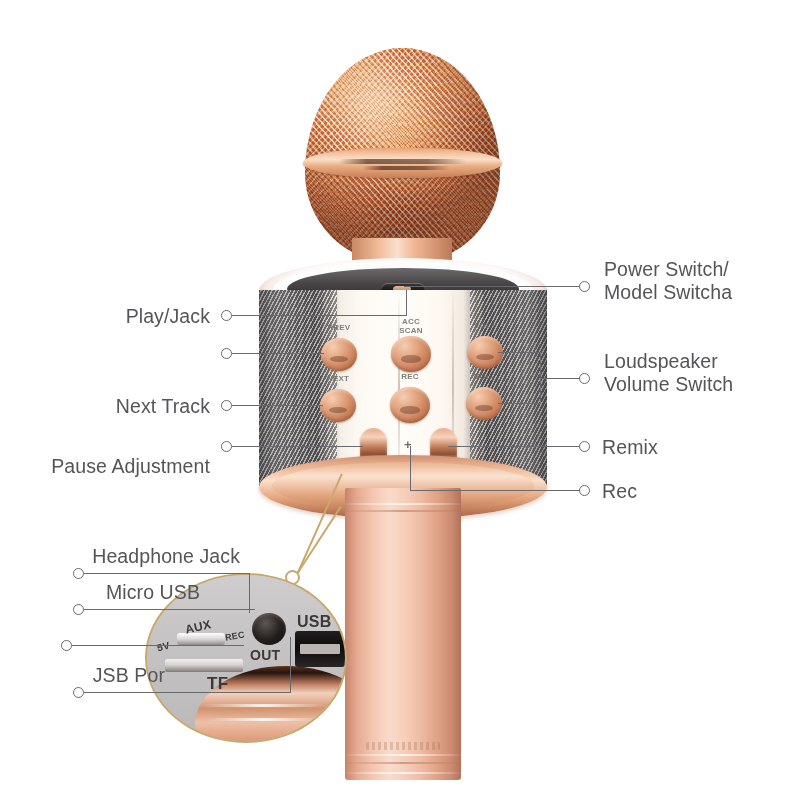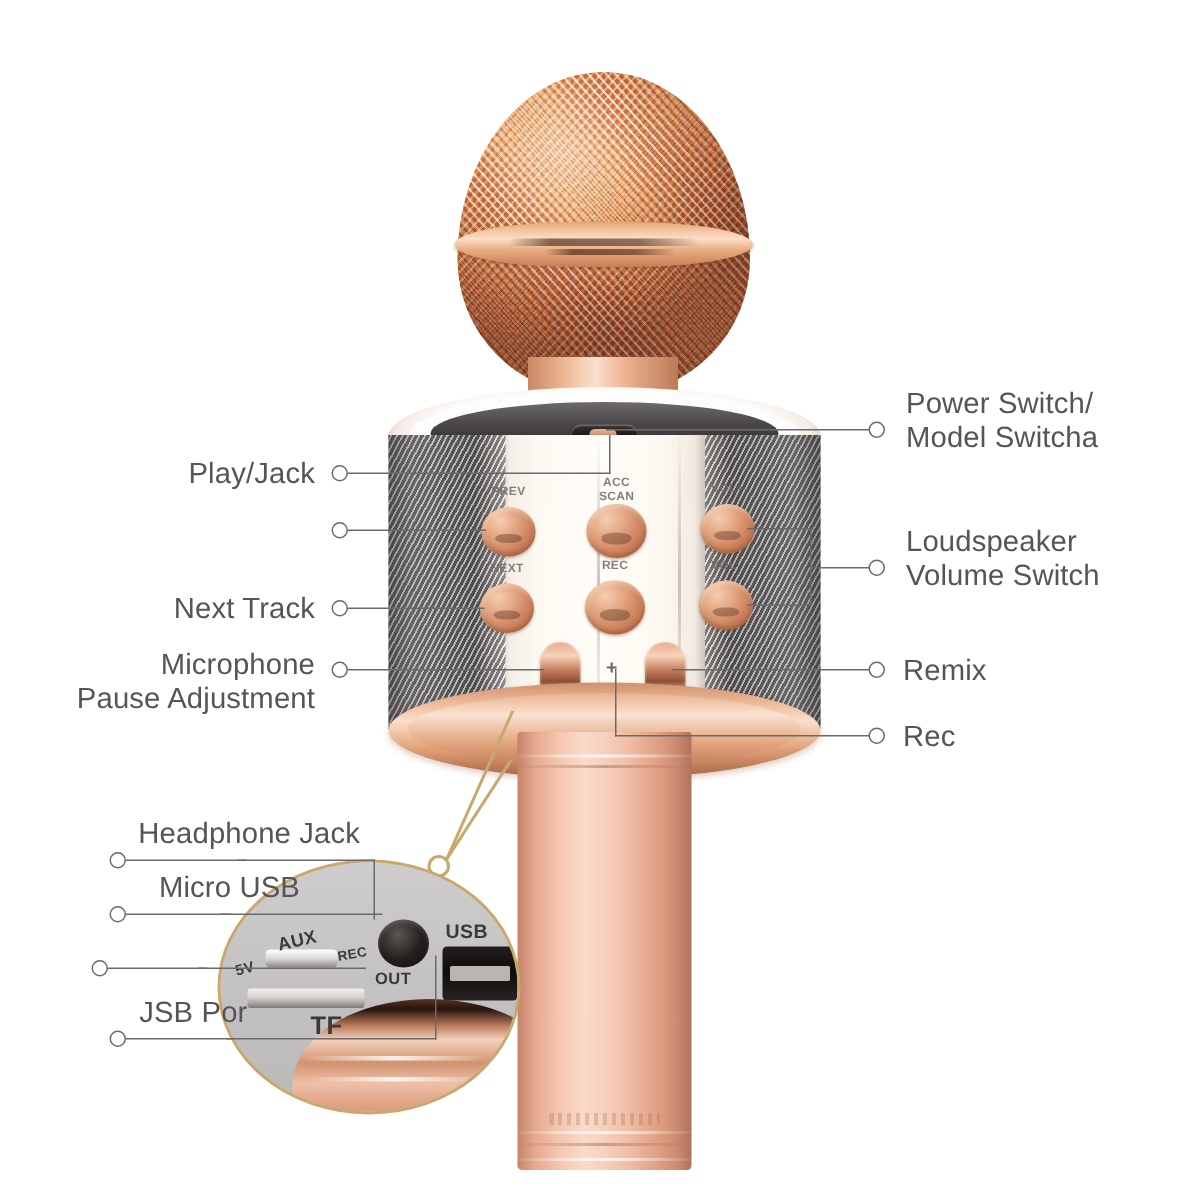--- a/index.html
+++ b/index.html
@@ -246,23 +246,23 @@
       <div class="i-aux"></div>
       <div class="i-tf"></div>
       <div class="i-jack"></div>
       <div class="i-usb">
           <b></b>
         </div>
 
       <div class="i-lab" style="left:10px;top:66px;transform:rotate(-14deg);font-size:10px">5V</div>
       <div class="i-lab" style="left:38px;top:45px;transform:rotate(-13deg);font-size:12px">AUX</div>
       <div class="i-lab" style="left:78px;top:56px;transform:rotate(-10deg);font-size:9px">REC</div>
-      <div class="i-lab" style="left:103px;top:72px;font-size:11px">OUT</div>
+      <div class="i-lab" style="left:103px;top:72px;font-size:14px">OUT</div>
       <div class="i-lab" style="left:60px;top:99px;font-size:17px">TF</div>
-      <div class="i-lab" style="left:150px;top:38px;font-size:13px">USB</div>
+      <div class="i-lab" style="left:150px;top:38px;font-size:16px">USB</div>
     </div>
   </div>
 
   <div class="iln" style="left:158px;top:573px;width:92px"></div>
   <div class="ivln" style="left:249px;top:573px;height:40px"></div>
   <div class="iln" style="left:147px;top:609px;width:108px"></div>
   <div class="iln" style="left:132px;top:645px;width:112px"></div>
   <div class="iln" style="left:151px;top:692px;width:140px"></div>
   <div class="ivln" style="left:290px;top:637px;height:56px"></div>
 
@@ -271,21 +271,20 @@
   <div class="ln" style="left:232px;top:315px;width:175px"></div>
   <div class="vln" style="left:406px;top:290px;height:26px"></div>
 
   <div class="dot" style="left:221px;top:348px"></div>
   <div class="ln" style="left:232px;top:353px;width:92px"></div>
 
   <div class="lbl l" style="left:40px;top:395px;width:170px">Next Track</div>
   <div class="dot" style="left:221px;top:400px"></div>
   <div class="ln" style="left:232px;top:405px;width:91px"></div>
 
-  <div class="lbl l" style="left:0px;top:432px;width:210px">Microphone</div>
   <div class="lbl l" style="left:0px;top:455px;width:210px">Pause Adjustment</div>
   <div class="dot" style="left:221px;top:441px"></div>
   <div class="ln" style="left:232px;top:446px;width:131px"></div>
 
   <div class="lbl r" style="left:604px;top:258px;width:196px">Power Switch/</div>
   <div class="lbl r" style="left:604px;top:281px;width:196px">Model Switcha</div>
   <div class="dot" style="left:579px;top:281px"></div>
   <div class="ln" style="left:404px;top:286px;width:176px"></div>
 
   <div class="lbl r" style="left:604px;top:350px;width:200px">Loudspeaker</div>

